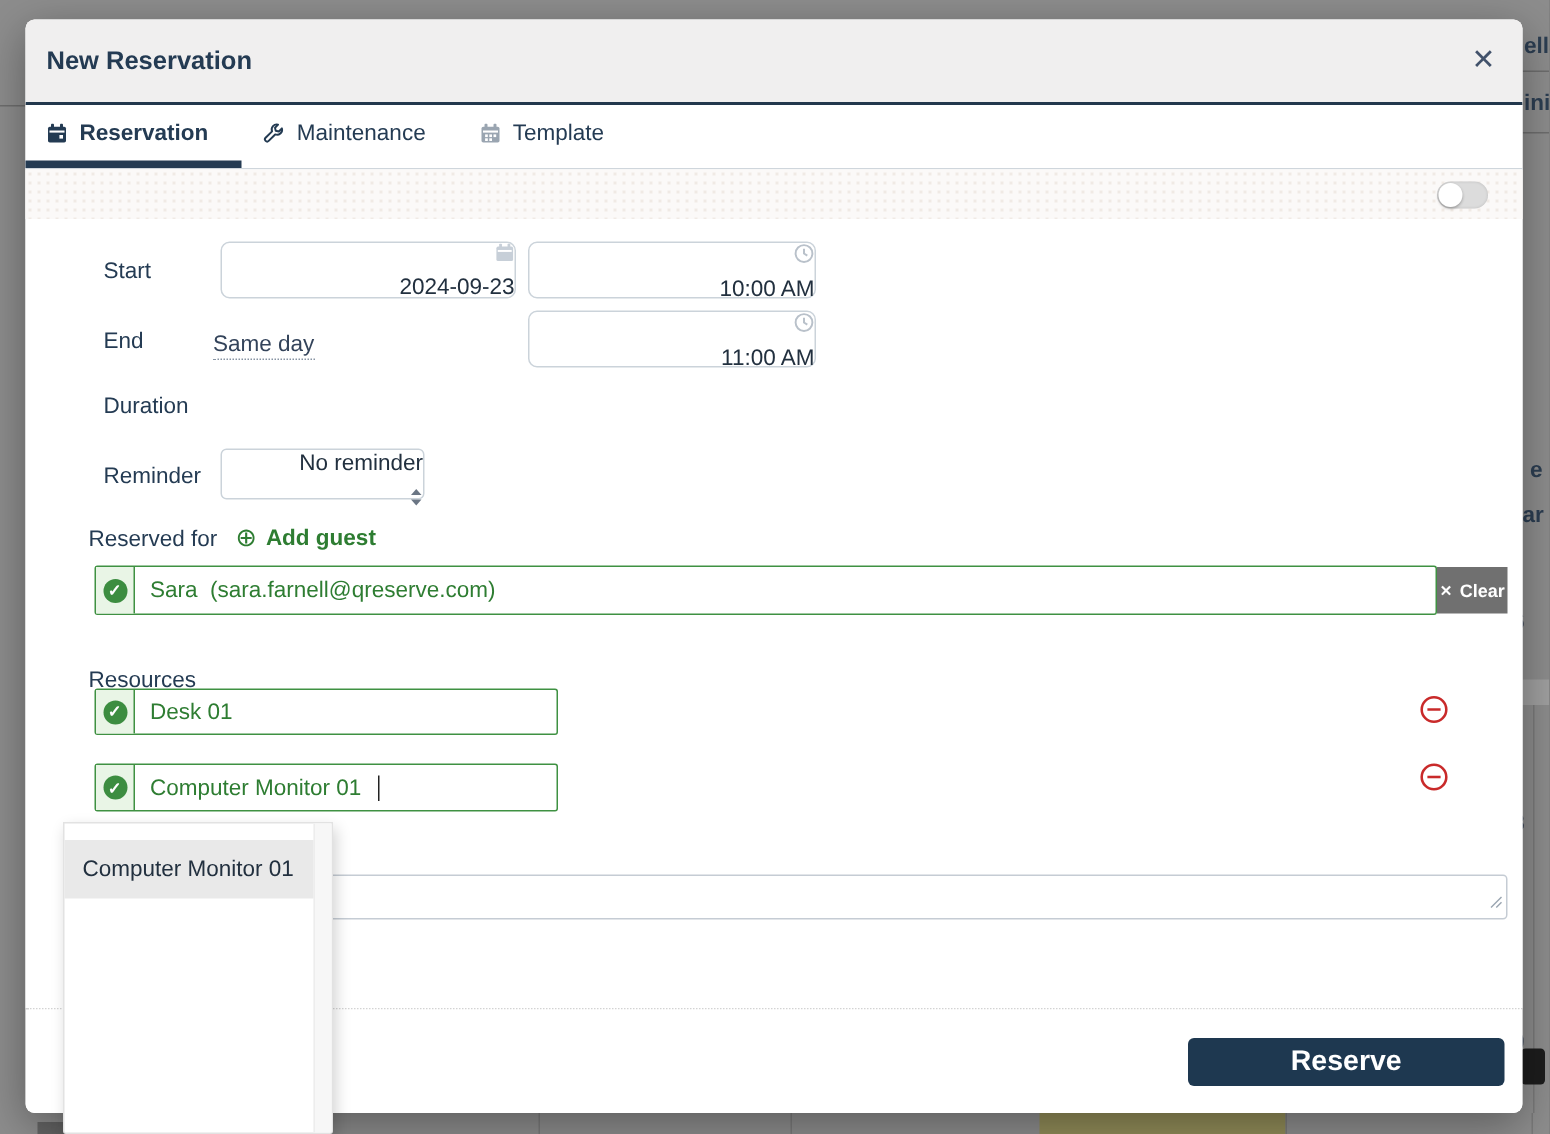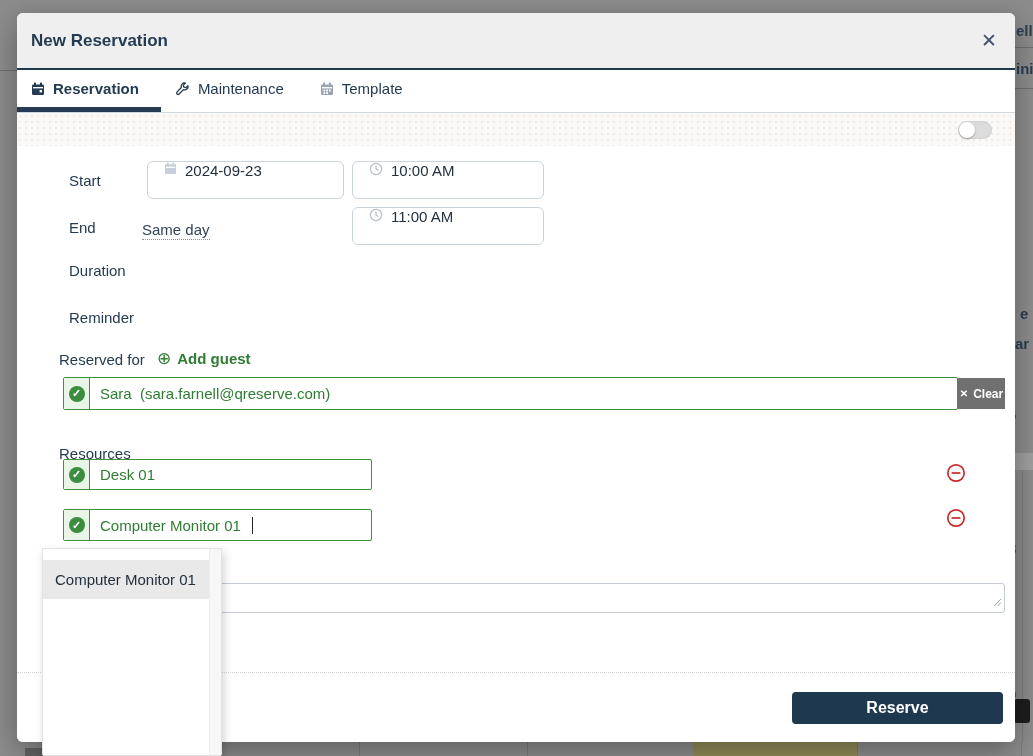--- a/index.html
+++ b/index.html
@@ -57,21 +57,21 @@
     background-size:6px 6px;
     display:flex; align-items:center; justify-content:flex-end; gap:10px;
     padding-right:23px;
   }
   .toggle { width:34px; height:18px; border-radius:9px; background:#dcdcdc; position:relative; cursor:pointer; box-shadow:inset 0 0 2px rgba(0,0,0,.15);}
   .toggle .knob { position:absolute; left:1px; top:1px; width:16px; height:16px; border-radius:50%; background:#fff; box-shadow:0 1px 2px rgba(0,0,0,.3); }
 
   .flabel { position:absolute; color:#243b53; font-size:15px; }
   .inp {
     position:absolute; background:#fff; border:1px solid #cbd3da; border-radius:6px;
-    display:flex; align-items:flex-start; gap:8px; padding:0 16px; color:#22303f; font-size:15px;
+    display:flex; align-items:flex-end; gap:8px; padding:0 0; color:#22303f; font-size:15px;flex-direction:column;
   }
   .icon-gray { color:#c0c8d1; display:inline-flex; }
   .same-day { position:absolute; color:#33435a; border-bottom:1px dotted #8794a3; padding-bottom:1px; cursor:pointer; }
   .select-stepper { margin-left:auto; display:inline-flex; color:#5f6b7a; }
 
   .green-group {
     position:absolute; display:flex; align-items:stretch;
     border:1px solid #3f9142; border-radius:2px; background:#fff;
   }
   .green-addon {
@@ -97,21 +97,21 @@
     border:1px solid #c5ccd4; border-radius:3px; background:#fff;
   }
   .resize-handle { position:absolute; right:2px; bottom:2px; }
 
   .modal-footer {
     position:absolute; left:0; top:659px; width:100%; height:70px;
     border-top:1px dotted #d3d3d3; background:#fff; border-radius:0 0 6px 6px;
   }
   .reserve-btn {
     position:absolute; left:775px; top:20px; width:211px; height:32px;
-    background:#1e3850; color:#fff; font-weight:bold; font-size:16px;
+    background:#1e3850; color:#fff; font-weight:bold; font-size:19px;
     border:none; border-radius:4px; cursor:pointer;
   }
 
   
   .dropdown {
     position:absolute; left:42px; top:548px; width:180px; height:208px;
     background:#fff; border:1px solid #e2e2e2; border-radius:0 0 2px 2px;
     box-shadow:2px 4px 10px rgba(0,0,0,.18); z-index:20;
   }
   .dropdown .scroll-track {
@@ -234,20 +234,29 @@
               <circle cx="7" cy="7" r="5.6"></circle>
               <path d="M7 3.8V7l2.2 1.4"></path>
             </svg>
         </span>
         <span>11:00 AM</span>
       </div>
 
       <span class="flabel" style="left:52px;top:149px;">Duration</span>
 
       <span class="flabel" style="left:52px;top:196px;">Reminder</span>
+      <div class="inp" style="left:130px;top:186px;width:136px;height:34px;border-radius:4px;">
+        <span>No reminder</span>
+        <span class="select-stepper">
+          <svg width="9" height="13" viewBox="0 0 9 13">
+              <path d="M4.5 1 8 5H1z" fill="#6b7684"></path>
+              <path d="M4.5 12 1 8h7z" fill="#6b7684"></path>
+            </svg>
+        </span>
+      </div>
 
       <span class="flabel" style="left:42px;top:238px;">Reserved for</span>
       <div class="add-guest" style="left:140px;top:237px;">
         <span class="plus-glyph">⊕</span>
         <span>Add guest</span>
       </div>
 
       <div class="green-group" style="left:46px;top:264px;width:895px;height:33px;">
         <div class="green-addon">
           <span class="check-circle">✓</span>

